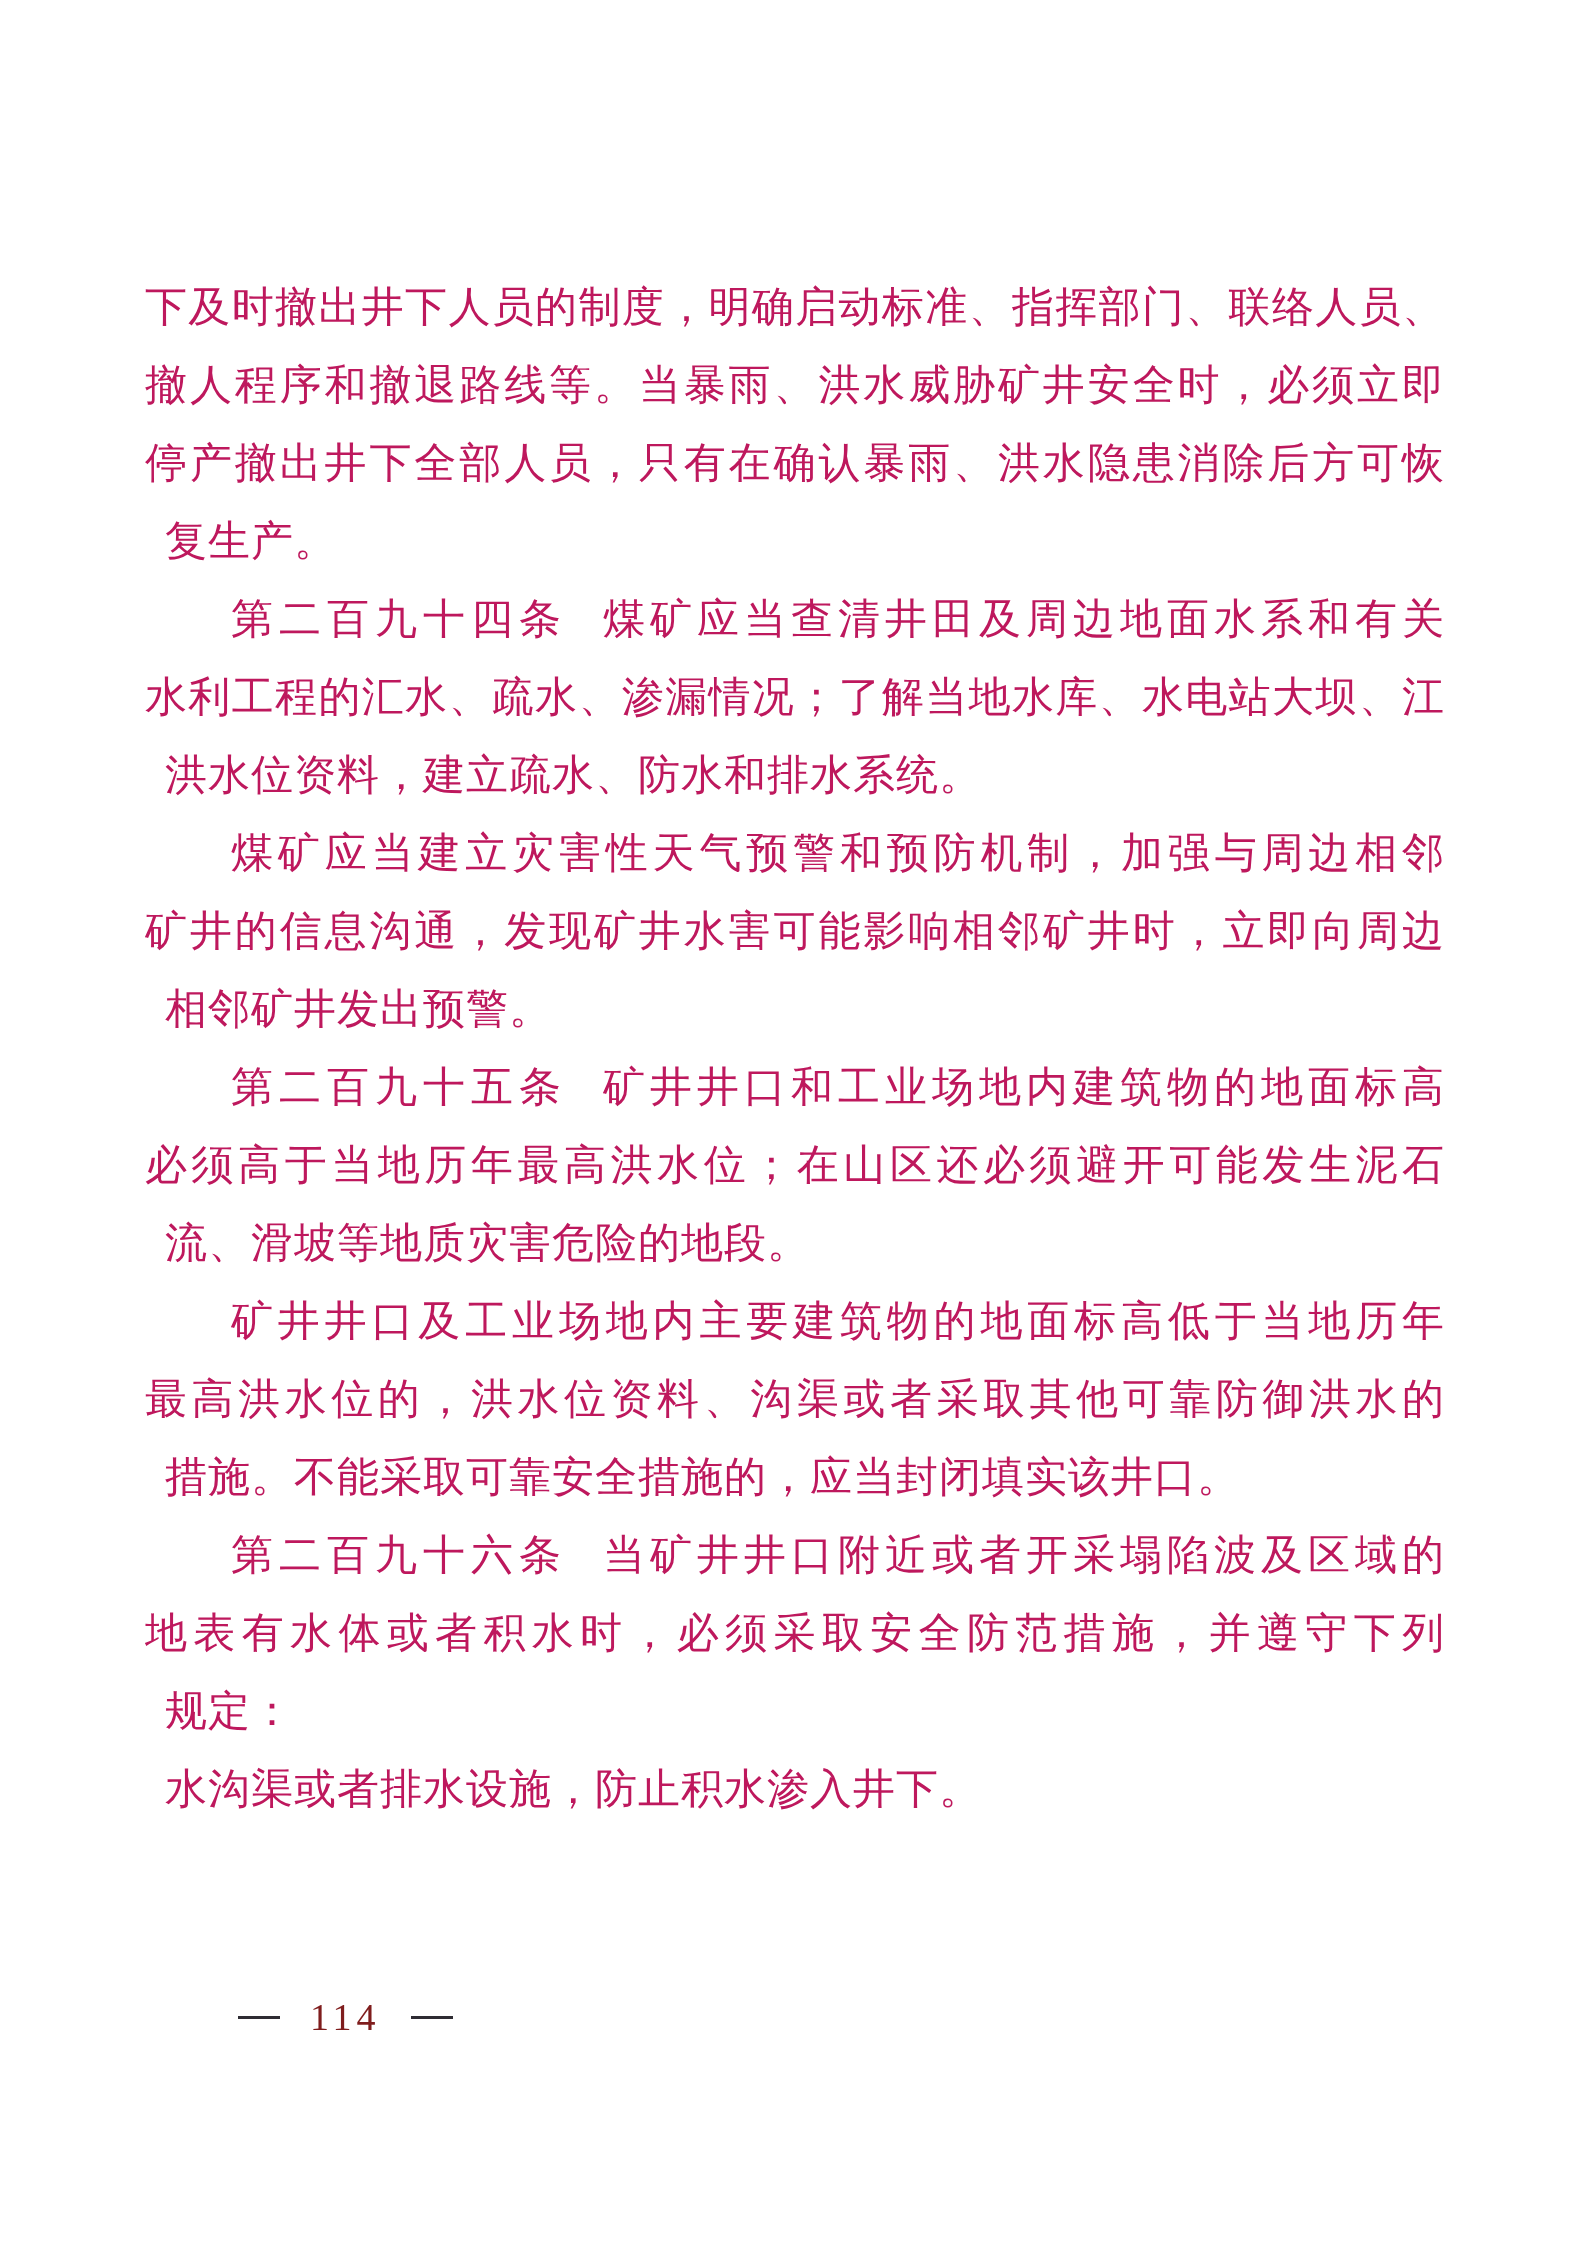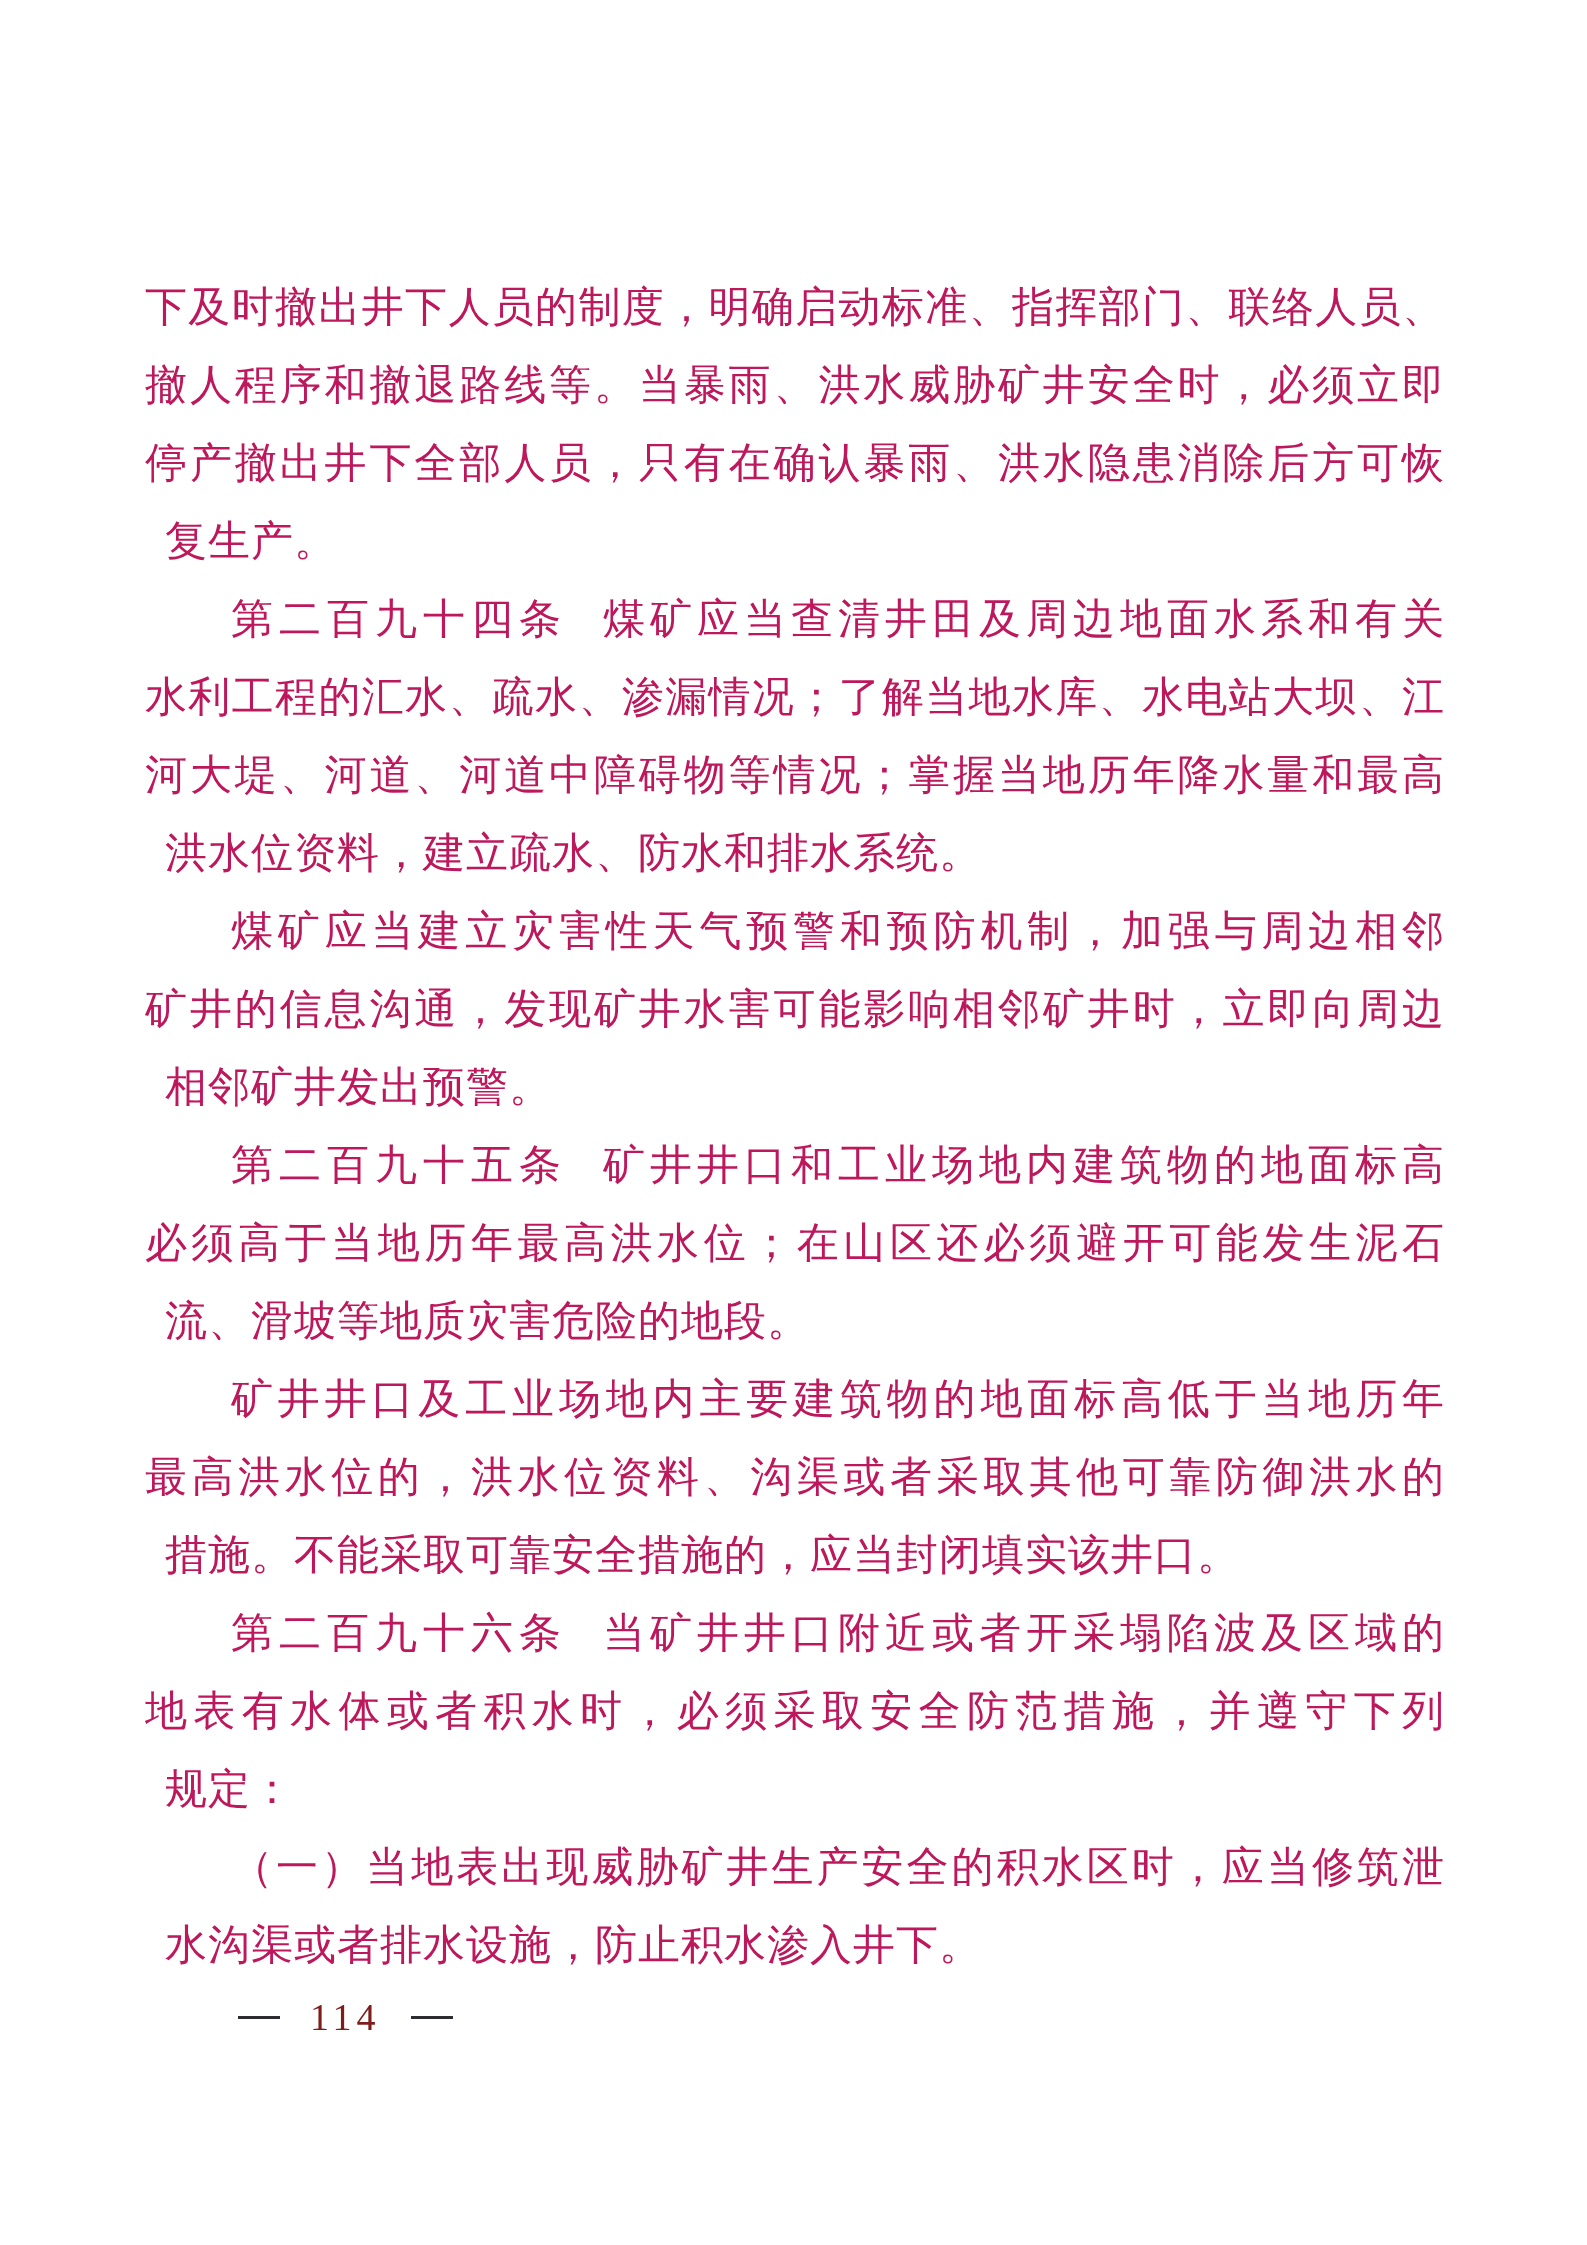--- a/index.html
+++ b/index.html
@@ -69,40 +69,38 @@
 
   <main class="content">
 
     <div class="line"><span>下及时撤出井下人员的制度，明确启动标准、指挥部门、联络人员、</span></div>
     <div class="line"><span>撤人程序和撤退路线等。当暴雨、洪水威胁矿井安全时，必须立即</span></div>
     <div class="line"><span>停产撤出井下全部人员，只有在确认暴雨、洪水隐患消除后方可恢</span></div>
     <div class="line l-last"><span>复生产。</span></div>
 
     <div class="line l-indent"><span class="article-num">第二百九十四条</span><span>煤矿应当查清井田及周边地面水系和有关</span></div>
     <div class="line"><span>水利工程的汇水、疏水、渗漏情况；了解当地水库、水电站大坝、江</span></div>
-    <div class="line"><span>河大堤、河道、河道中障碍物等情况；掌握当地历年降水量和最高</span></div>
     <div class="line l-last"><span>洪水位资料，建立疏水、防水和排水系统。</span></div>
 
     <div class="line l-indent"><span>煤矿应当建立灾害性天气预警和预防机制，加强与周边相邻</span></div>
     <div class="line"><span>矿井的信息沟通，发现矿井水害可能影响相邻矿井时，立即向周边</span></div>
     <div class="line l-last"><span>相邻矿井发出预警。</span></div>
 
     <div class="line l-indent"><span class="article-num">第二百九十五条</span><span>矿井井口和工业场地内建筑物的地面标高</span></div>
     <div class="line"><span>必须高于当地历年最高洪水位；在山区还必须避开可能发生泥石</span></div>
     <div class="line l-last"><span>流、滑坡等地质灾害危险的地段。</span></div>
 
     <div class="line l-indent"><span>矿井井口及工业场地内主要建筑物的地面标高低于当地历年</span></div>
     <div class="line"><span>最高洪水位的，洪水位资料、沟渠或者采取其他可靠防御洪水的</span></div>
     <div class="line l-last"><span>措施。不能采取可靠安全措施的，应当封闭填实该井口。</span></div>
 
     <div class="line l-indent"><span class="article-num">第二百九十六条</span><span>当矿井井口附近或者开采塌陷波及区域的</span></div>
     <div class="line"><span>地表有水体或者积水时，必须采取安全防范措施，并遵守下列</span></div>
     <div class="line l-last"><span>规定：</span></div>
 
-    <div class="line l-indent"><span>（一）当地表出现威胁矿井生产安全的积水区时，应当修筑泄</span></div>
     <div class="line l-last"><span>水沟渠或者排水设施，防止积水渗入井下。</span></div>
 
   </main>
 
   <footer class="footer">
     <span class="dash"></span>
     <span class="page-num">114</span>
     <span class="dash"></span>
   </footer>
 

